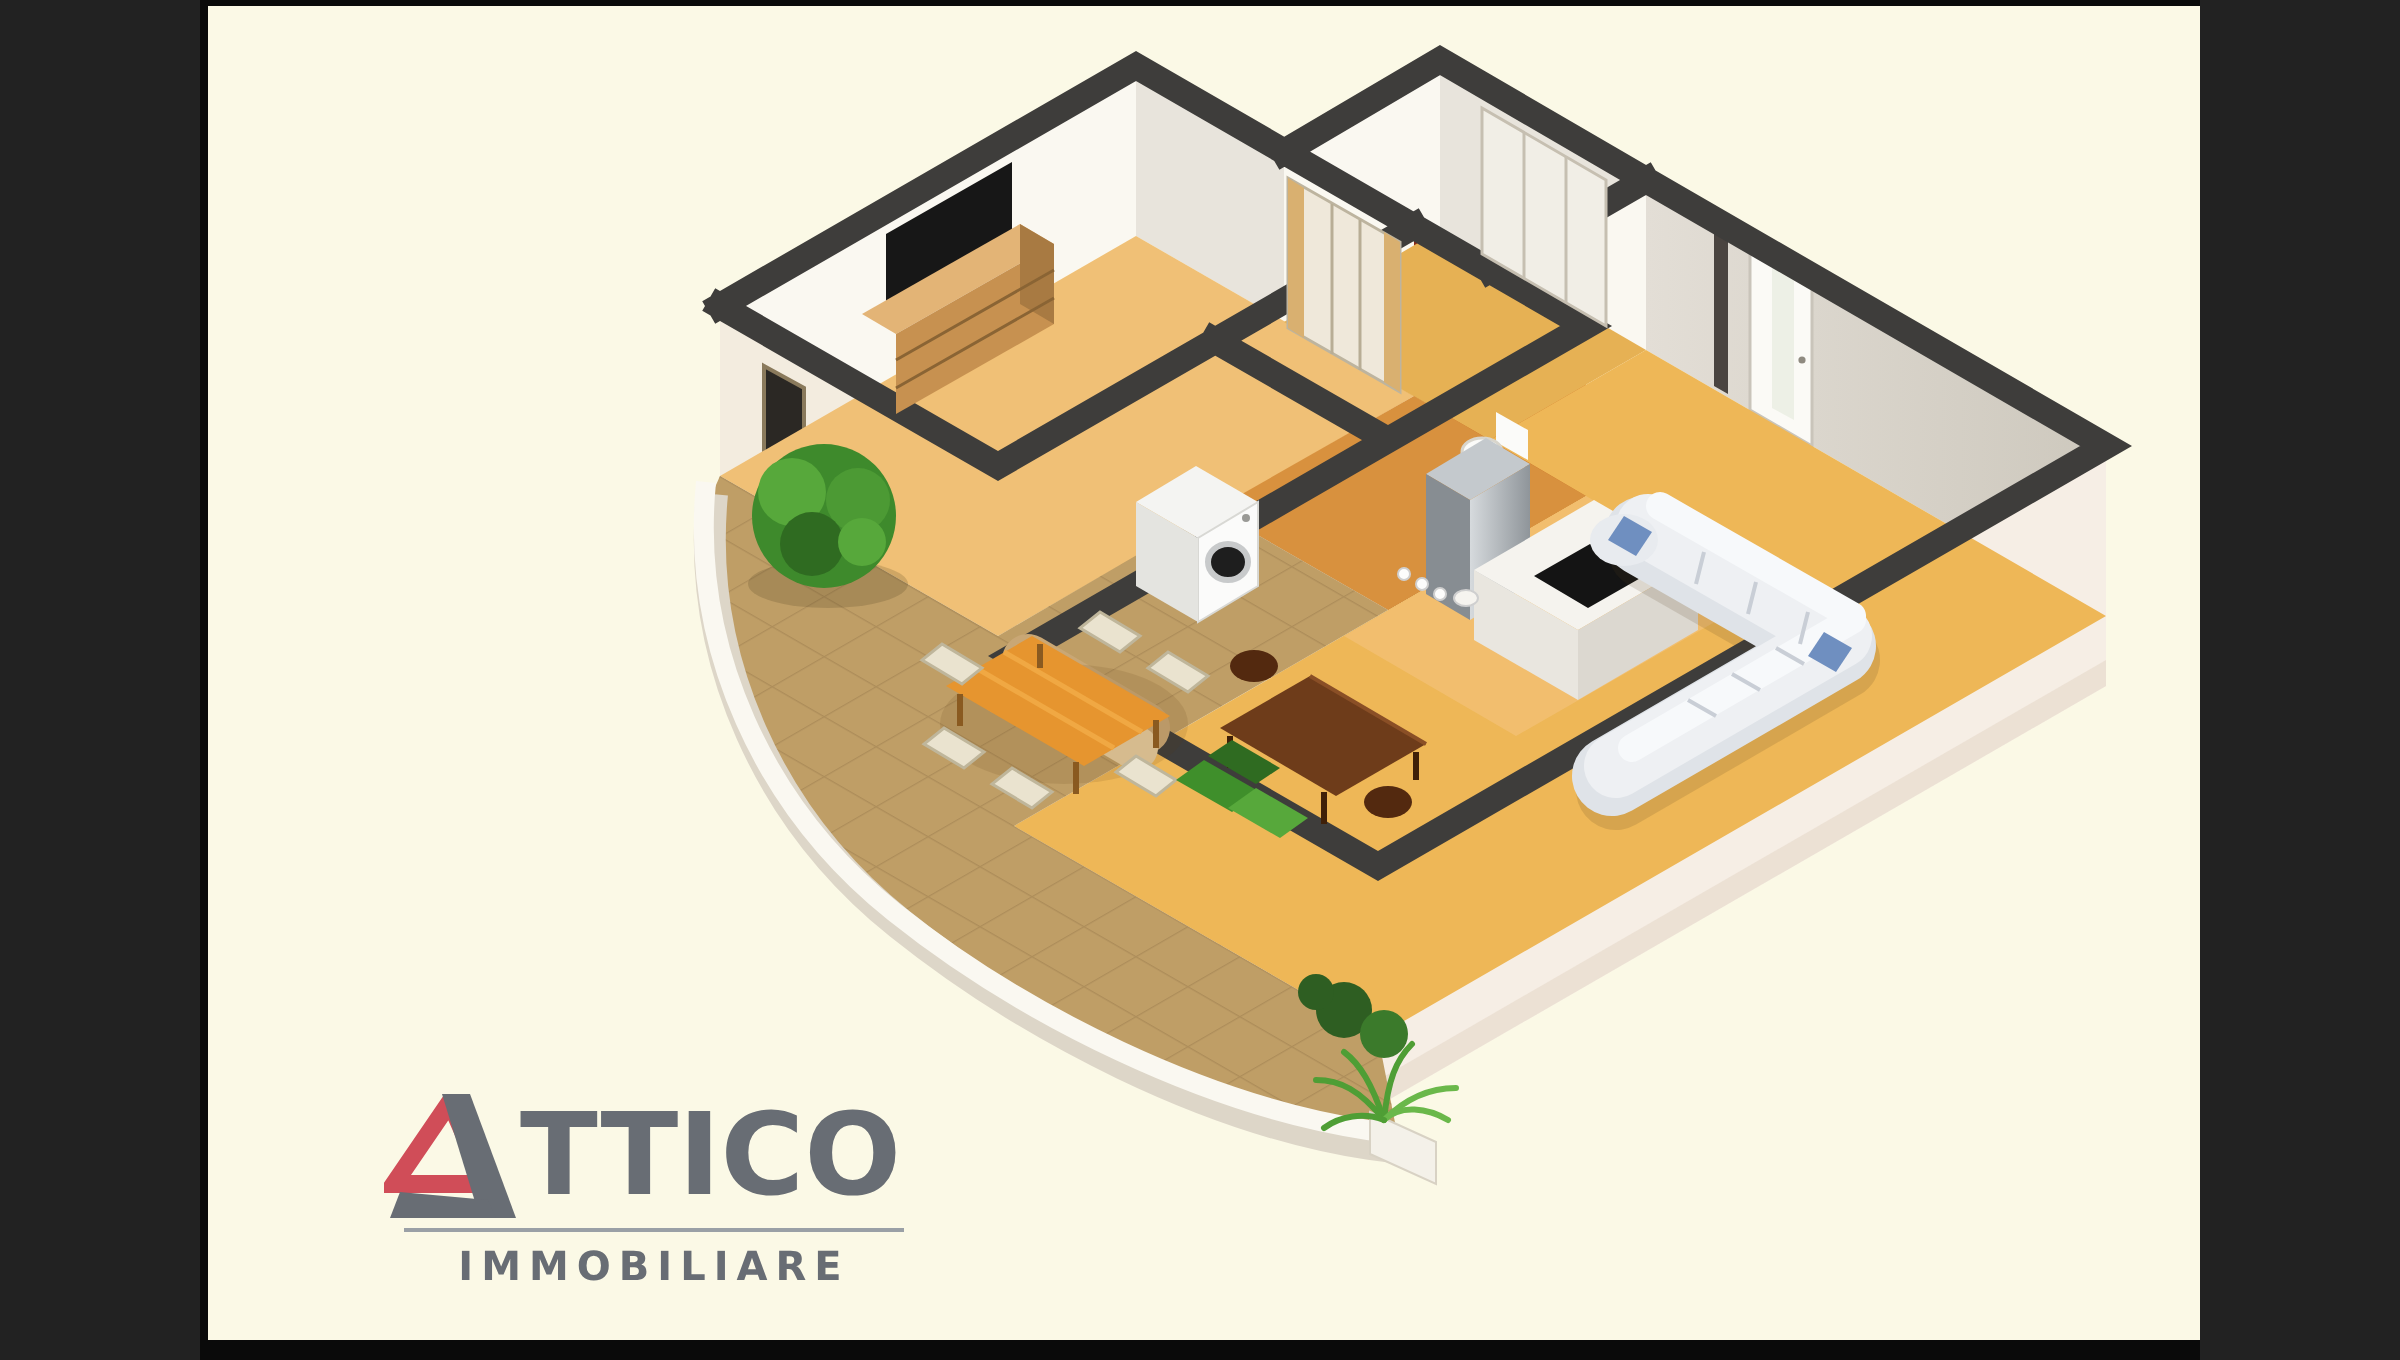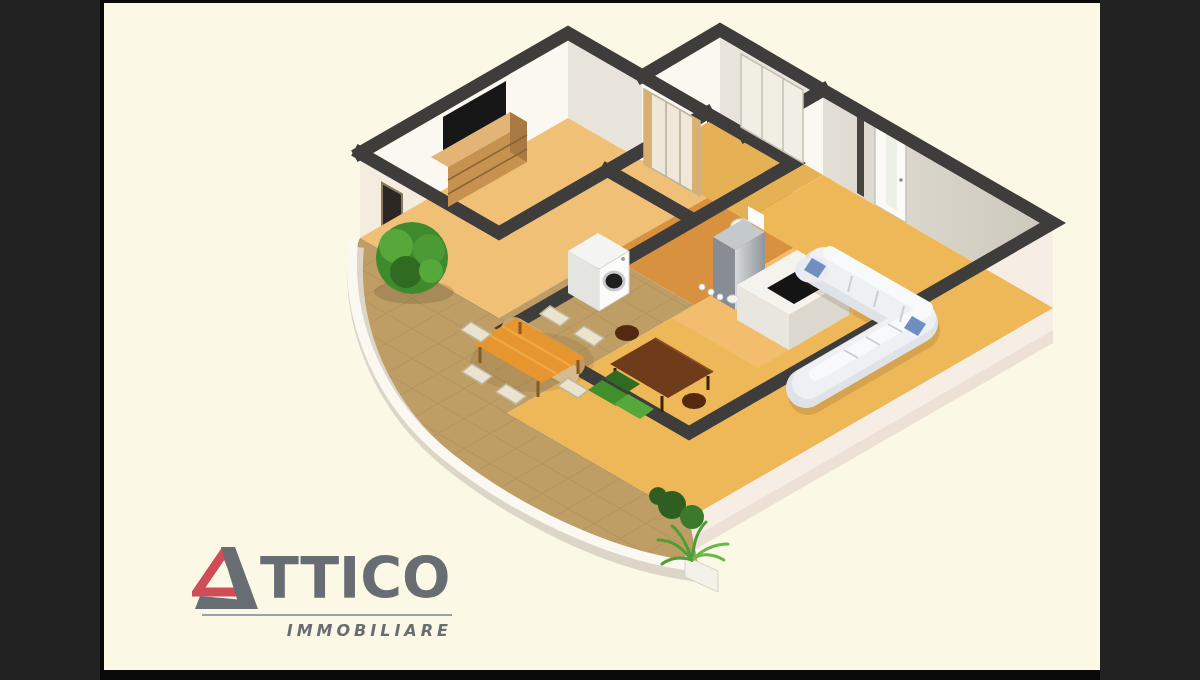--- a/index.html
+++ b/index.html
@@ -33,24 +33,23 @@
   
   #logo{position:absolute;left:92px;top:545px;width:272px;}
   #brand-row{display:flex;align-items:flex-end;height:66px;}
   #brand-row svg{display:block;margin-bottom:2px;}
   #brand-text{
     font-size:57px;font-weight:bold;line-height:66px;letter-spacing:0px;
     color:var(--logo-gray,#686d74);margin-left:2px;
   }
   #logo-divider{width:250px;height:2px;background:#9aa0a6;margin:3px 0 5px 10px;}
   #brand-subtitle{
-    width:250px;margin-left:10px;text-align:right;
-    font-size:16px;font-weight:bold;letter-spacing:4px;
+    width:250px;margin-left:10px;text-align:center;
+    font-size:20px;font-weight:bold;letter-spacing:4px;
     color:var(--logo-gray,#686d74);
-    font-style:italic;
   }
 </style>
 </head>
 <body>
 
 <div id="stage">
   <div class="bar" id="bar-top"></div>
   <div class="bar" id="bar-left"></div>
   <div class="bar" id="bar-bottom"></div>
 

